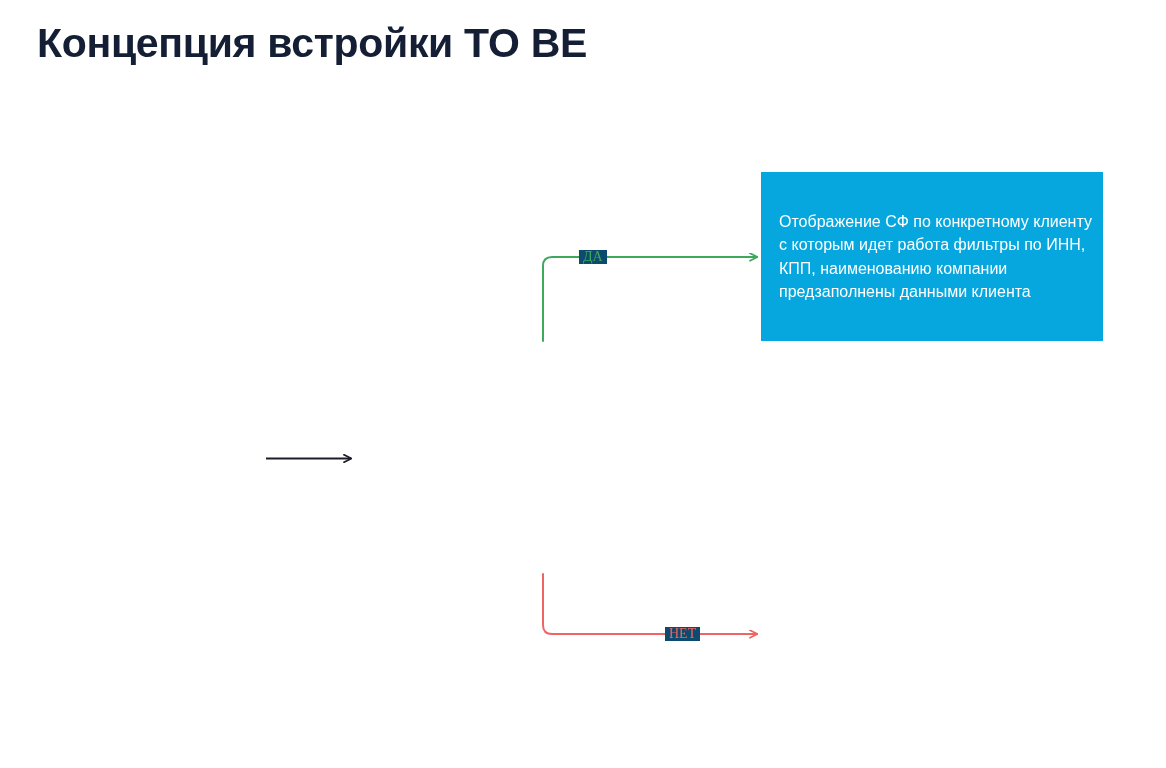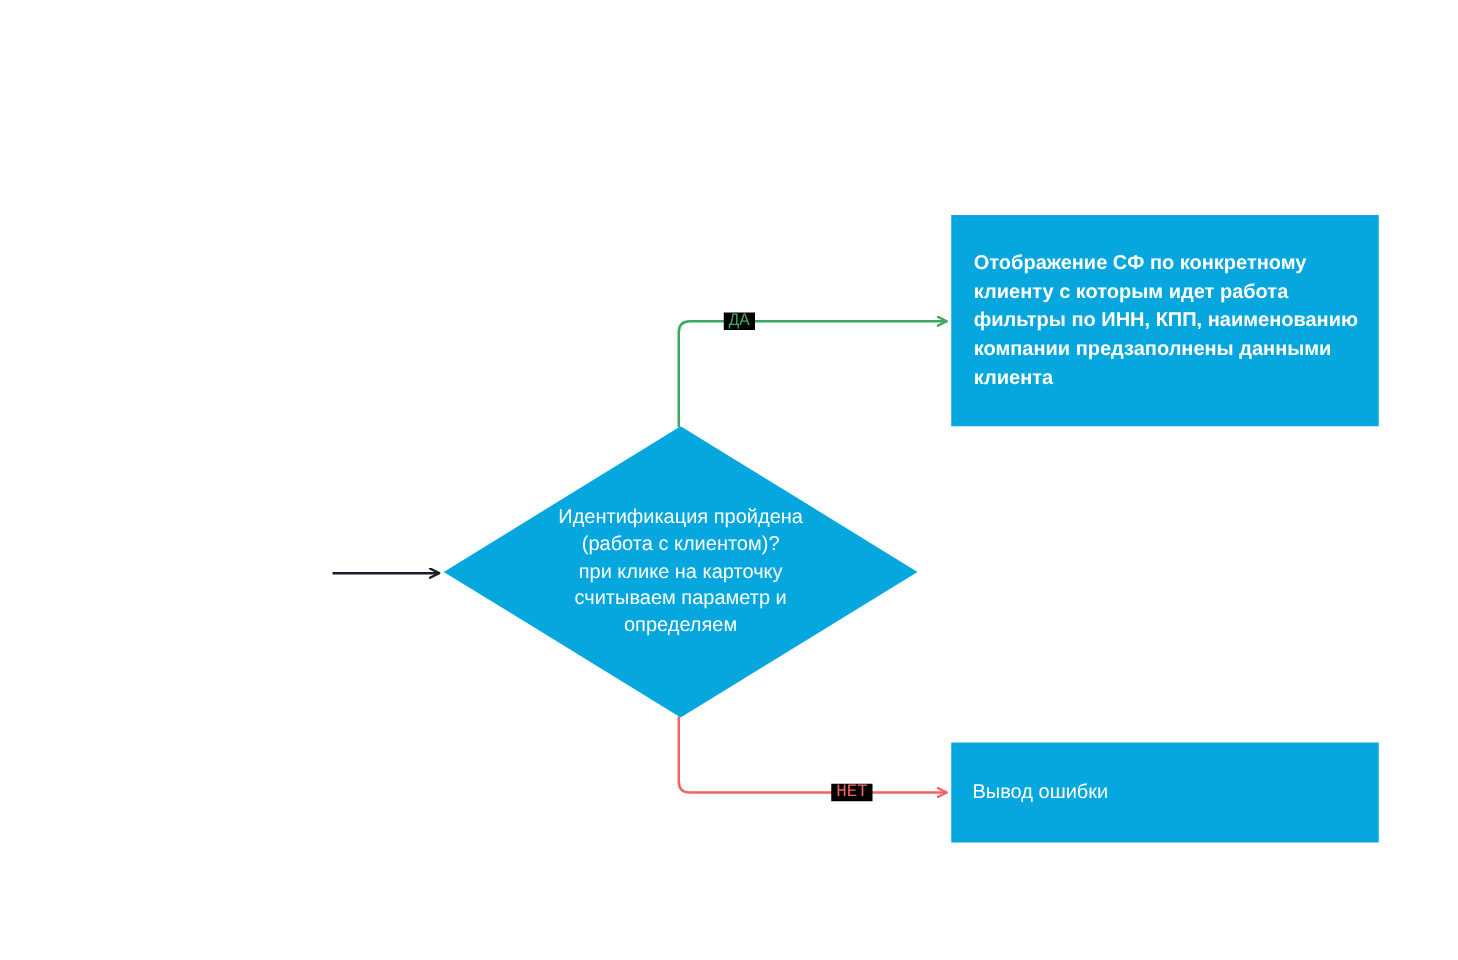--- a/index.html
+++ b/index.html
@@ -81,21 +81,21 @@
   #node-display {
     left: 761px;
     top: 172px;
     width: 342px;
     height: 169px;
     display: flex;
     align-items: center;
   }
   #node-display .node-text {
     font-size: 16px;
-    font-weight: bold;
+    font-weight: normal;
     line-height: 1.45;
     padding-left: 18px;
     padding-right: 0;
   }
 
   
   #node-error {
     left: 761px;
     top: 594px;
     width: 342px;
@@ -137,42 +137,43 @@
     justify-content: center;
     text-align: center;
     font-size: 16px;
     line-height: 1.37;
   }
 
   
   .edge-label {
     position: absolute;
     font-size: 14px;
-    font-family: Liberation Mono, monospace;
-    background: #000000;
+    font-family: Liberation Serif, serif;
+    background: #0c4a6e;
     padding: 0 4px;
     line-height: 1;
     white-space: nowrap;
   }
   #edge-label-yes {
     left: 579px;
     top: 250px;
     color: #3ea85d;
   }
   #edge-label-no {
     left: 665px;
     top: 627px;
     color: #ee6565;
   }
 </style>
 </head>
 <body>
 
 <div id="slide">
 
+  <div id="page-title">Концепция встройки TO BE</div>
 
   <div id="diagram-canvas">
 
     <svg id="connector-layer" viewBox="0 0 1166 768" width="1166" height="768" xmlns="http://www.w3.org/2000/svg">
 
       <defs>
         <marker id="ah-dark" markerWidth="9" markerHeight="9" refX="7.6" refY="4.5" orient="auto" markerUnits="userSpaceOnUse">
           <path d="M0.6,0.8 L8,4.5 L0.6,8.2" fill="none" stroke="#1c1c28" stroke-width="1.8" stroke-linecap="round" stroke-linejoin="round"></path>
         </marker>
         <marker id="ah-green" markerWidth="9" markerHeight="9" refX="7.6" refY="4.5" orient="auto" markerUnits="userSpaceOnUse">
@@ -184,34 +185,23 @@
       </defs>
 
       <path d="M 266,458.5 L 351,458.5" fill="none" stroke="#1c1c28" stroke-width="2" marker-end="url(#ah-dark)"></path>
 
       <path d="M 543,341 L 543,266 Q 543,257 552,257 L 757,257" fill="none" stroke="#3ea85d" stroke-width="2" stroke-linecap="round" marker-end="url(#ah-green)"></path>
 
       <path d="M 543,574 L 543,625 Q 543,634 552,634 L 757,634" fill="none" stroke="#ee6565" stroke-width="2" stroke-linecap="round" marker-end="url(#ah-red)"></path>
     </svg>
 
 
-    <div class="node" id="node-decision">
-      <div class="diamond-shape"></div>
-      <div class="node-text">Идентификация пройдена
-(работа с клиентом)?
-при клике на карточку
-считываем параметр и
-определяем</div>
-    </div>
 
     <div class="node" id="node-display">
       <div class="node-text">Отображение СФ по конкретному клиенту с которым идет работа фильтры по ИНН, КПП, наименованию компании предзаполнены данными клиента</div>
     </div>
 
-    <div class="node" id="node-error">
-      <div class="node-text">Вывод ошибки</div>
-    </div>
 
     <div class="edge-label" id="edge-label-yes">ДА</div>
     <div class="edge-label" id="edge-label-no">НЕТ</div>
 
   </div>
 </div>
 
 </body></html>

